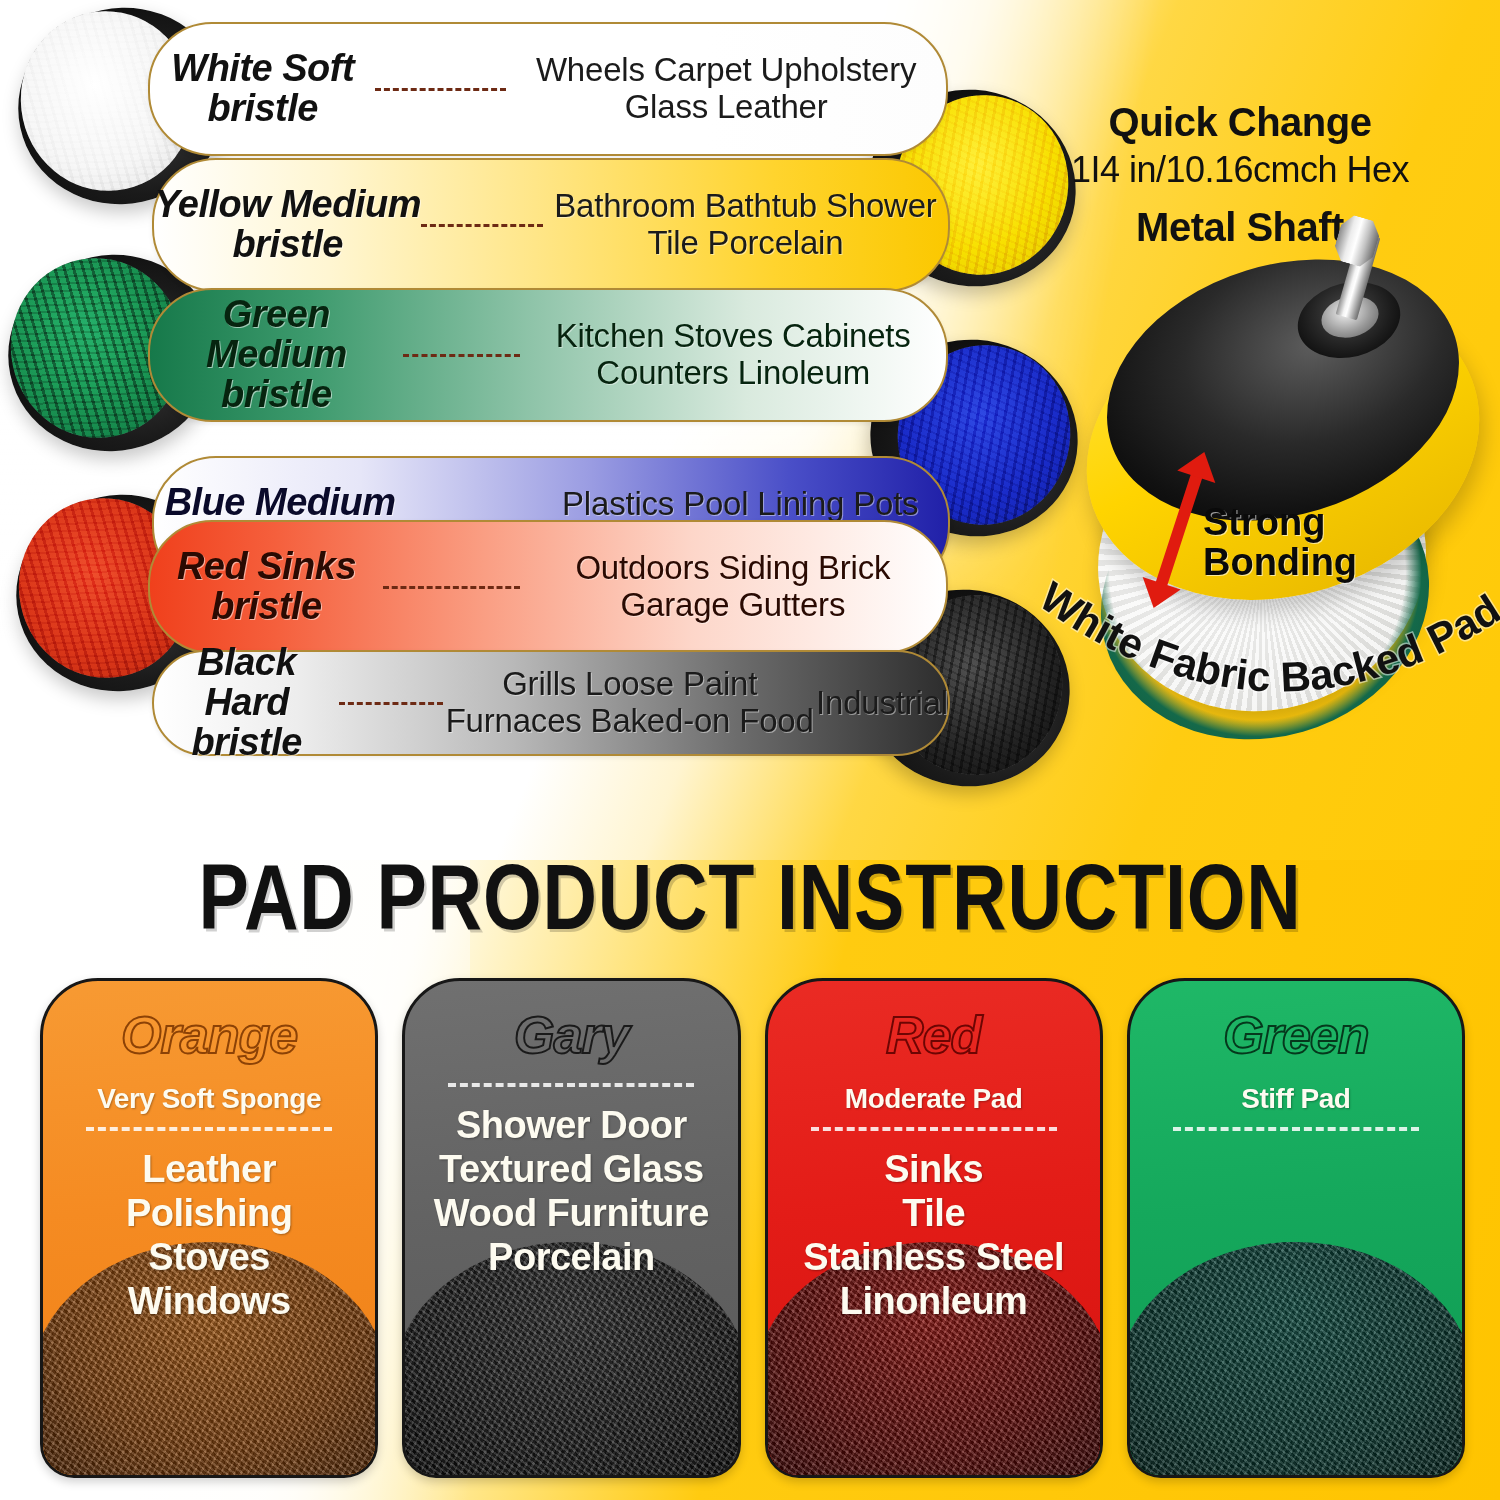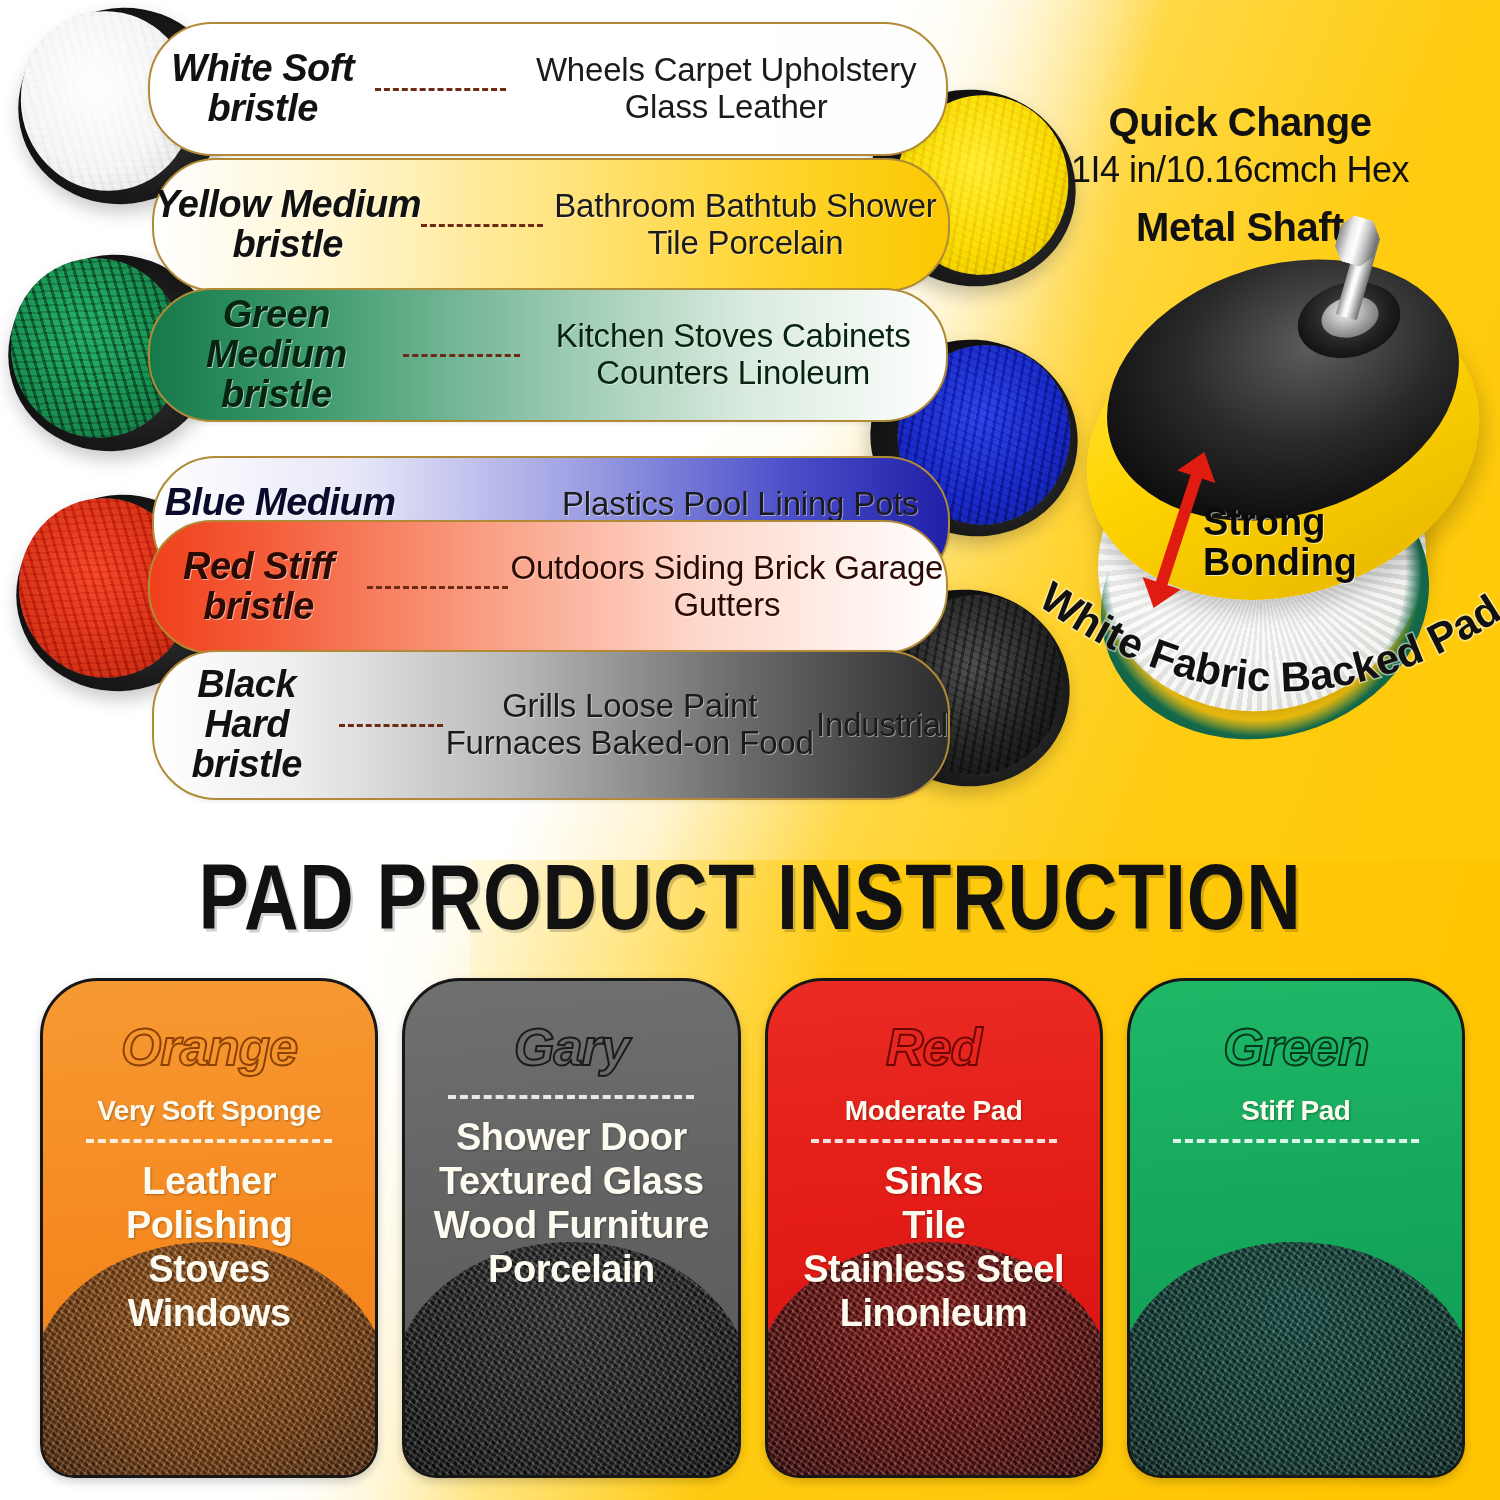--- a/index.html
+++ b/index.html
@@ -200,21 +200,21 @@
     text-shadow:3px 3px 0 rgba(0,0,0,0.18);
   }
 
   
   #cards{ position:absolute; left:40px; top:978px; width:1425px; height:500px; display:flex; gap:24px; }
   .card{
     position:relative; flex:1;
     border:3px solid #171717;
     border-radius:58px 58px 34px 34px;
     overflow:hidden;
-    padding-top:40px;
+    padding-top:28px;
     box-shadow:0 4px 10px rgba(0,0,0,0.18);
   }
   .card .cname{
     text-align:center;
     font-size:52px; font-weight:bold; font-style:italic;
     letter-spacing:-1px;
     line-height:1;
     color:transparent;
     margin-bottom:22px;
   }
@@ -317,26 +317,26 @@
   <div class="pdesc">Kitchen Stoves Cabinets Counters Linoleum</div>
 </div>
 
 <div class="pill p-blue" style="left:152px; top:428px; width:798px; height:134px;margin-top:28px;">
   <div class="ptitle">Blue Medium bristle</div>
   <div class="pdash"></div>
   <div class="pdesc">Plastics Pool Lining Pots Pans Hot Tubs</div>
 </div>
 
 <div class="pill p-red" style="left:148px; top:520px; width:800px; height:134px;">
-  <div class="ptitle">Red Stiff bristle</div>
+  <div class="ptitle">Red Sinks bristle</div>
   <div class="pdash"></div>
   <div class="pdesc">Outdoors Siding Brick Garage Gutters</div>
 </div>
 
-<div class="pill p-black" style="left:152px; top:650px; width:798px; height:150px;">
+<div class="pill p-black" style="left:152px; top:650px; width:798px; height:106px;">
   <div class="ptitle">Black Hard bristle</div>
   <div class="pdash"></div>
   <div class="pdesc">Grills Loose Paint Furnaces Baked-on Food</div>
   <div class="pdesc">Industrial</div>
 </div>
 
 <div class="qc" style="left:1030px; top:100px; width:420px;">
   <div class="l1">Quick Change</div>
   <div class="l2">1I4 in/10.16cmch Hex</div>
   <div class="l3">Metal Shaft</div>

